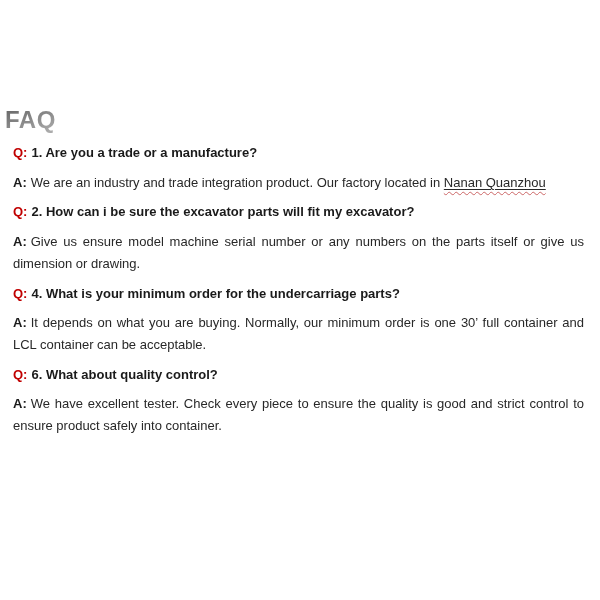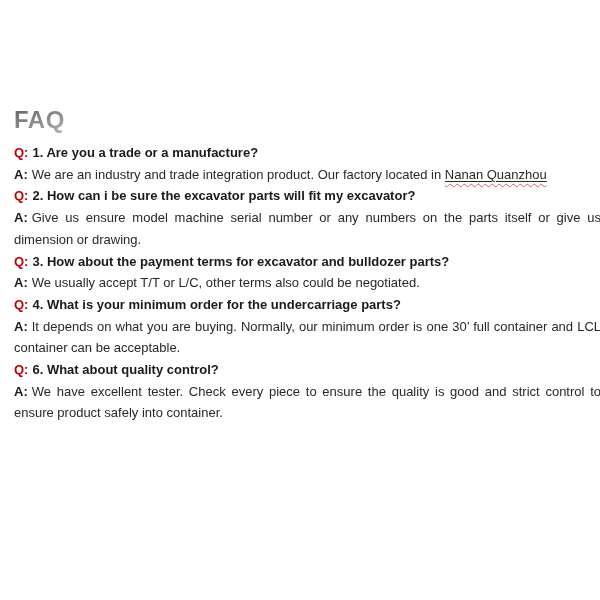--- a/index.html
+++ b/index.html
@@ -3,21 +3,21 @@
 <meta charset="utf-8">
 <style>
   * { margin: 0; padding: 0; box-sizing: border-box; }
   html, body { background: #ffffff; }
   .page {
     width: 600px;
     height: 600px;
     background: #ffffff;
     overflow: hidden;
     font-family: "Liberation Sans", "DejaVu Sans", sans-serif;
-    padding: 106px 8px 0 14px;
+    padding: 106px 8px 0 5px;
   }
   .faq-title {
     font-size: 24px;
     font-weight: 700;
     letter-spacing: 0.5px;
     line-height: 28px;
     color: #868686;
     width: max-content;
     margin-bottom: 8px;
   }
@@ -26,21 +26,21 @@
       background: linear-gradient(160deg, #696969 10%, #ababab 90%);
       -webkit-background-clip: text;
       background-clip: text;
       color: transparent;
     }
   }
   .faq-list { width: 587px; }
   .q, .a {
     font-size: 13px;
     line-height: 21.7px;
-    margin: 0;
+    margin: 8px;
   }
   .q {
     font-weight: 700;
     color: #1a1a1a;
     text-align: left;
   }
   .qlabel {
     color: #c00000;
     font-weight: 700;
     margin-right: 4px;
@@ -83,24 +83,20 @@
     <section>
       <h3 class="q"><span class="qlabel">Q:</span><span>1. Are you a trade or a manufacture?</span></h3>
       <p class="a"><span class="alabel">A:</span><span>We are an industry and trade integration product. Our factory located in </span><span class="spell"><span class="underlined">Nanan Quanzhou</span></span><span></span></p>
     </section>
 
     <section>
       <h3 class="q"><span class="qlabel">Q:</span><span>2. How can i be sure the excavator parts will fit my excavator?</span></h3>
       <p class="a"><span class="alabel">A:</span><span>Give us ensure model machine serial number or any numbers on the parts itself or give us dimension or drawing.</span><span></span></p>
     </section>
 
-    <section>
-      <h3 class="q"><span class="qlabel">Q:</span><span>3. How about the payment terms for excavator and bulldozer parts?</span></h3>
-      <p class="a"><span class="alabel">A:</span><span>We usually accept T/T or L/C, other terms also could be negotiated.</span><span></span></p>
-    </section>
 
     <section>
       <h3 class="q"><span class="qlabel">Q:</span><span>4. What is your minimum order for the undercarriage parts?</span></h3>
       <p class="a"><span class="alabel">A:</span><span>It depends on what you are buying. Normally, our minimum order is one 30’ full container and LCL container can be acceptable.</span><span></span></p>
     </section>
 
     <section>
     </section>
 
     <section>

